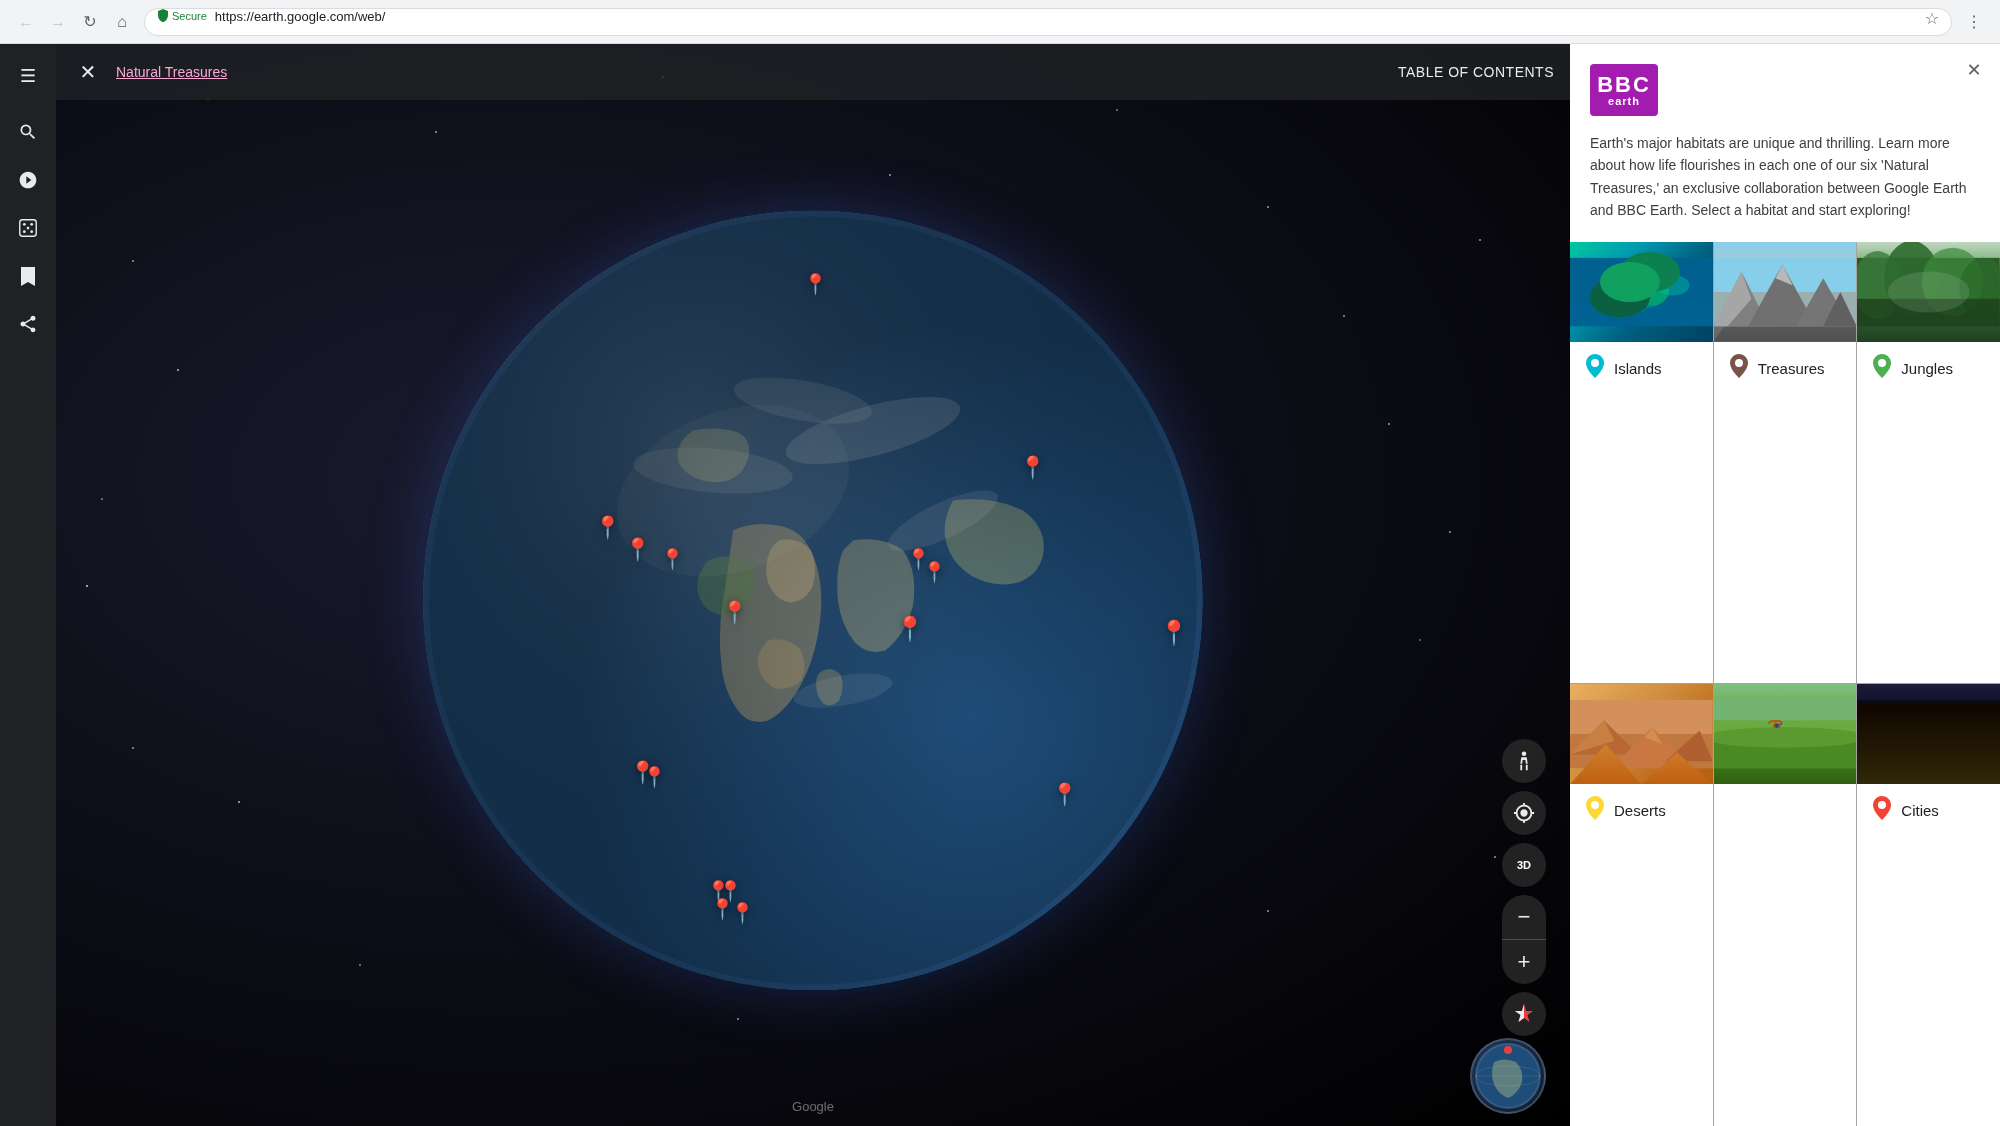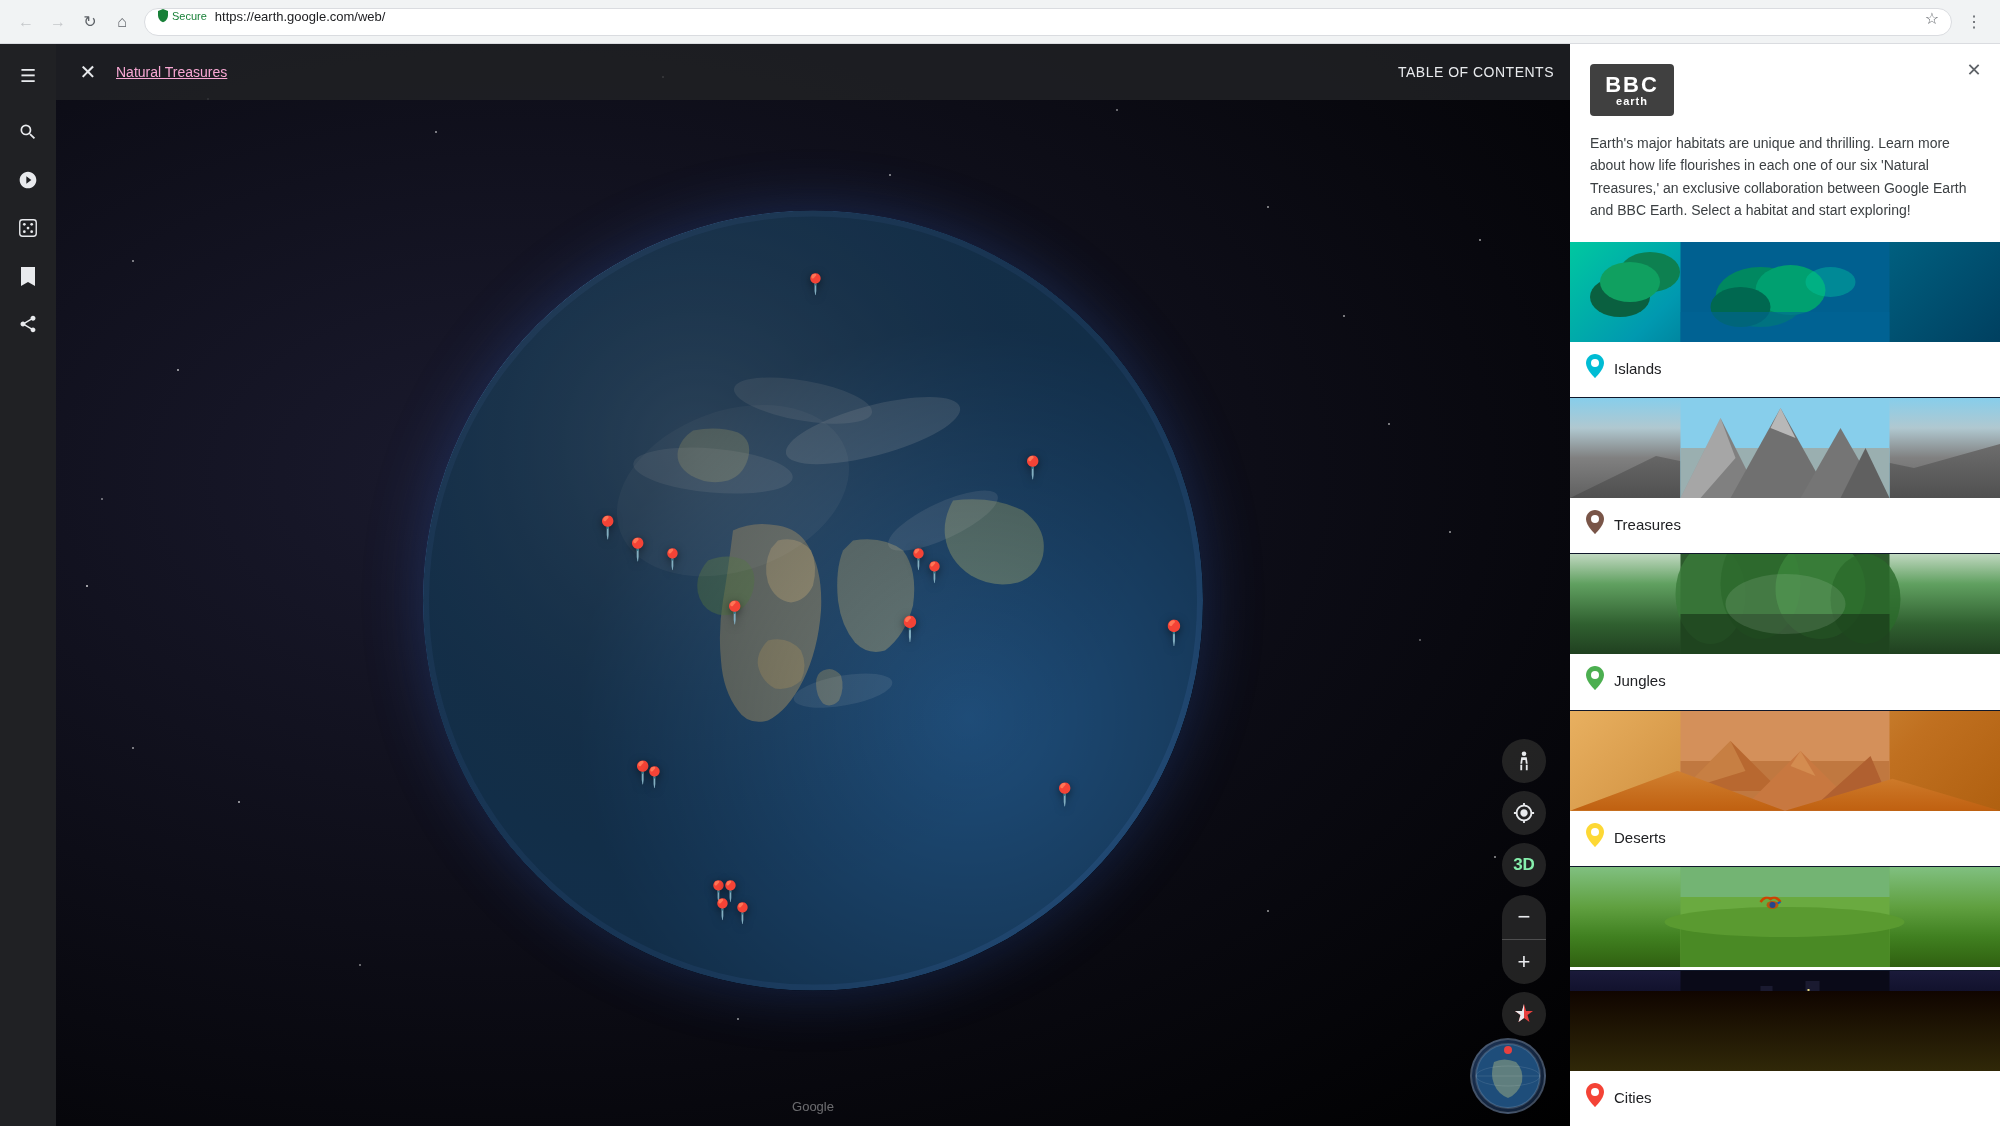--- a/index.html
+++ b/index.html
@@ -176,22 +176,22 @@
       cursor: pointer;
       display: flex; align-items: center; justify-content: center;
     }
     .zoom-divider { height: 1px; background: rgba(255,255,255,0.2); }
 
     .mode-3d {
       width: 44px; height: 44px;
       background: rgba(40,40,40,0.85);
       border-radius: 22px;
       display: flex; align-items: center; justify-content: center;
-      color: #86efac;
-      font-size: 17px;
+      color: #ffffff;
+      font-size: 11px;
       font-weight: bold;
       cursor: pointer;
     }
 
     .mini-globe {
       width: 76px; height: 76px;
       border-radius: 50%;
       background: radial-gradient(circle at 40% 40%, #3a6080 0%, #1a3050 40%, #0a1525 100%);
       border: 2px solid rgba(255,255,255,0.2);
       display: flex; align-items: center; justify-content: center;
@@ -249,22 +249,22 @@
       display: flex; align-items: center; justify-content: center;
     }
 
     .panel-header {
       padding: 20px 20px 16px;
       display: flex;
       align-items: flex-start;
       gap: 12px;
     }
     .bbc-logo {
-      width: 84px; height: 52px;
-      background: #404040;
+      width: 68px; height: 52px;
+      background: #a21caf;
       border-radius: 4px;
       display: flex; align-items: center; justify-content: center;
       flex-shrink: 0;
     }
     .bbc-logo-inner {
       display: flex;
       flex-direction: column;
       align-items: center;
       color: white;
       font-weight: bold;
@@ -275,23 +275,23 @@
 
     .panel-description {
       padding: 0 20px 20px;
       font-size: 14px;
       color: #3c4043;
       line-height: 1.6;
     }
 
     .habitat-grid {
       display: grid;
-      grid-template-columns: 1fr;
+      grid-template-columns: 1fr 1fr 1fr;
       gap: 1px;
-      background: #0f172a;
+      background: #a3a3a3;
       margin: 0 0 0 0;
       flex: 1;
     }
 
     .habitat-card {
       background: white;
       cursor: pointer;
       overflow: hidden;
     }
 

